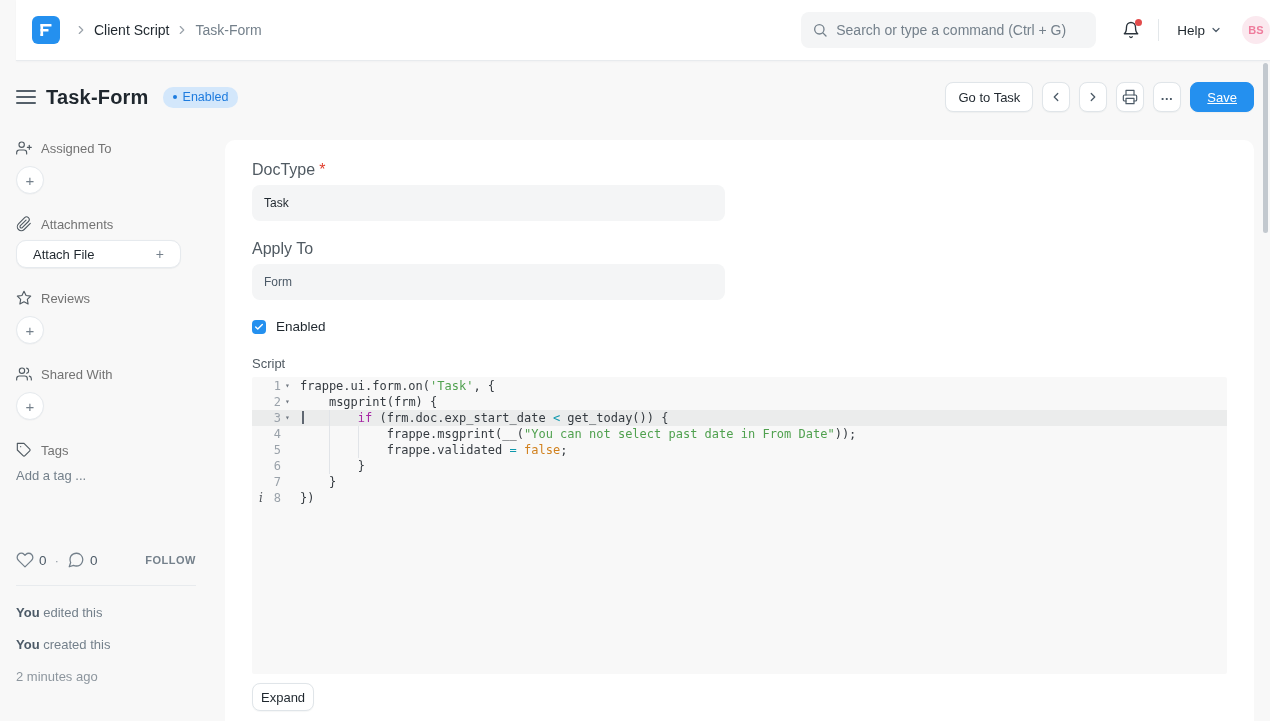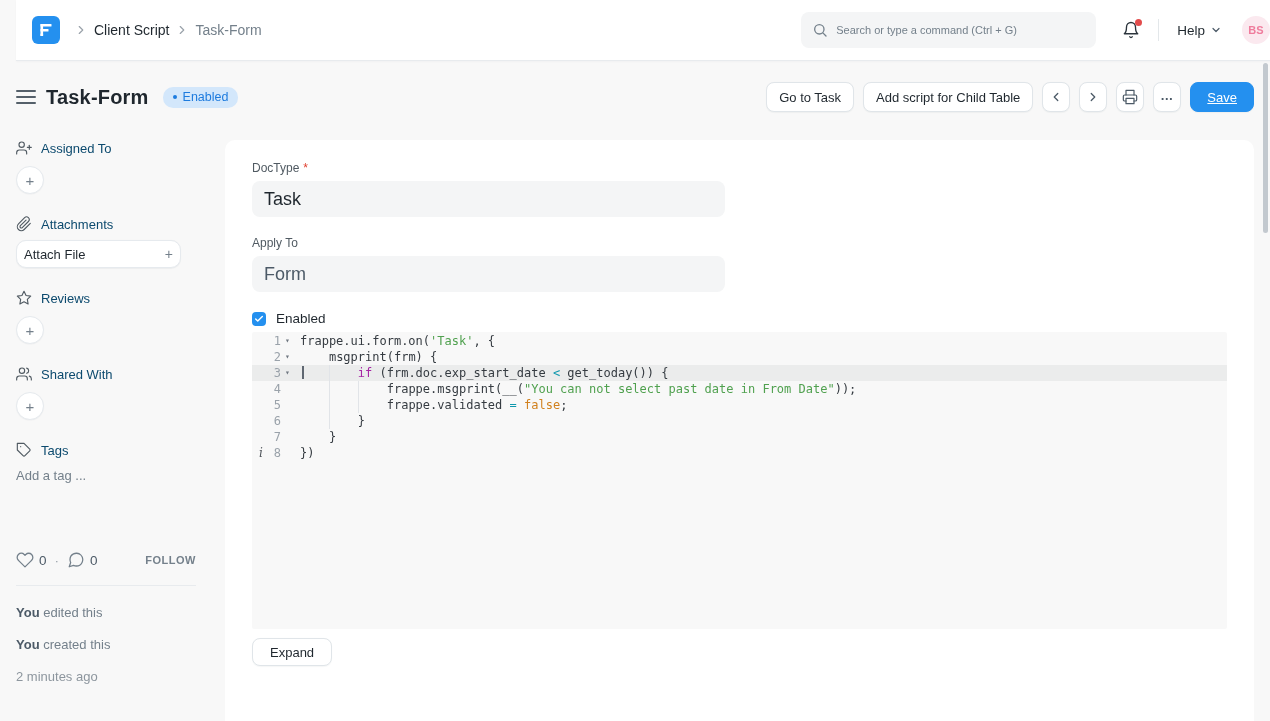--- a/index.html
+++ b/index.html
@@ -10,21 +10,21 @@
   .navbar { position:absolute; top:0; left:16px; width:1270px; height:61px; background:#fff;
     border-bottom:1px solid #e8ebee; box-shadow:0 1px 2px rgba(25,39,52,.03);
     display:flex; align-items:center; padding:0 16px; z-index:10; }
   .logo { width:28px; height:28px; border-radius:6px; background:var(--accent,#2490ef);
     display:flex; align-items:center; justify-content:center; flex:0 0 auto; cursor:pointer; }
   .breadcrumb { display:flex; align-items:center; margin-left:14px; font-size:14px; gap:6px; }
   .crumb-sep { color:#9aa2aa; display:flex; align-items:center; }
   .crumb-current { color:#74808b; }
   .crumb-link { color:#1f272e; cursor:pointer; }
   .nav-search { margin-left:auto; width:295px; height:36px; border-radius:8px; background:#f4f5f6;
-    display:flex; align-items:center; padding:0 11px; gap:8px; color:#74808b; font-size:11px; cursor:text; }
+    display:flex; align-items:center; padding:0 11px; gap:8px; color:#74808b; font-size:14px; cursor:text; }
   .nav-right { display:flex; align-items:center; }
   .bell-wrap { position:relative; margin-left:26px; cursor:pointer; display:flex; }
   .bell-dot { position:absolute; top:-2px; right:-2px; width:7px; height:7px; border-radius:50%;
     background:var(--notification-dot,#e24c4c); }
   .nav-divider { width:1px; height:22px; background:#e3e7ea; margin:0 18px; }
   .help { display:flex; align-items:center; gap:5px; font-size:13.5px; cursor:pointer; }
   .avatar { width:28px; height:28px; border-radius:50%; background:var(--avatar-bg,#fbe9ef);
     color:var(--avatar-text,#ef7d9d); font-size:11px; font-weight:bold; display:flex;
     align-items:center; justify-content:center; margin-left:20px; cursor:pointer; }
 
@@ -42,50 +42,50 @@
   .btn { height:30px; background:#fff; border:1px solid #e0e5e9; border-radius:8px; font-size:13px;
     color:#1f272e; display:flex; align-items:center; justify-content:center; padding:0 12px;
     cursor:pointer; font-family:inherit; box-shadow:0 .5px 1px rgba(25,39,52,.04); }
   .btn-icon { width:28px; padding:0; color:#4c5a67; }
   .btn-primary { background:var(--accent,#2490ef); border-color:var(--accent,#2490ef);
     color:#fff; padding:10px 16px;text-decoration:underline; }
   .ellipsis-glyph { letter-spacing:1px; font-weight:bold; color:#4c5a67; font-size:13px; margin-top:-4px; }
 
   
   .sidebar { position:absolute; left:16px; top:79px; width:180px; font-size:13px; }
-  .sb-section-label { display:flex; align-items:center; gap:9px; color:#0c4a6e; height:16px; }
+  .sb-section-label { display:flex; align-items:center; gap:9px; color:#737373; height:16px; }
   .sb-section-label svg { flex:0 0 auto; }
   .plus-circle { width:28px; height:28px; border-radius:50%; background:#fff; border:1px solid #e6eaee;
     box-shadow:0 .5px 1px rgba(25,39,52,.05); color:#74808b; font-size:15px; display:flex;
     align-items:center; justify-content:center; cursor:pointer; margin-top:10px; }
   .attach-btn { margin-top:8px; width:165px; height:28px; background:#fff; border:1px solid #e6eaee;
     border-radius:10px; box-shadow:0 .5px 1px rgba(25,39,52,.05); display:flex; align-items:center;
-    justify-content:space-between; padding:0 7px; cursor:pointer; font-size:13px; }
+    justify-content:space-between; padding:0 16px; cursor:pointer; font-size:13px; }
   .attach-btn .plus { color:#74808b; font-size:14px; }
   .mt22 { margin-top:22px; }
   .tags-placeholder { margin-top:10px; color:#74808b; cursor:text; }
   .likes-row { margin-top:68px; display:flex; align-items:center; color:#4c5a67; font-size:13.5px; }
   .likes-row .cnt { margin-left:5px; }
   .likes-row .midsep { margin:0 8px; color:#9aa2aa; }
   .likes-row svg { cursor:pointer; }
   .follow { margin-left:auto; font-size:11px; font-weight:600; letter-spacing:.5px;
     color:#74808b; cursor:pointer; }
   .sb-divider { margin-top:16px; height:1px; background:#e8ebee; }
   .activity-line { margin-top:19px; color:#74808b; }
   .activity-line b { color:#4c5a67; font-weight:bold;text-align:right; }
   .activity-when { margin-top:17px; color:#8d969e; }
 
   
   .card { position:absolute; left:225px; top:79px; width:1029px; height:700px; background:#fff;
     border-radius:10px; padding:21px 27px; }
   .field { width:473px; margin-bottom:19px; }
-  .field-label { font-size:12px; color:#505a62; margin-bottom:6px; display:flex; gap:4px; }
+  .field-label { font-size:16px; color:#505a62; margin-bottom:6px; display:flex; gap:4px; }
   .req { color:#e03e2d; }
   .field-input { width:100%; height:36px; background:#f4f5f6; border:none; border-radius:8px;
-    padding:0 12px; font-size:18px; font-family:inherit; color:#1f272e; outline:none; }
+    padding:0 12px; font-size:12px; font-family:inherit; color:#1f272e; outline:none; }
   .muted-value { color:#4c5a67; }
   .check-row { margin-top:18px; display:flex; align-items:center; gap:10px; cursor:pointer; }
   .checkbox { width:14px; height:14px; border-radius:4px; background:var(--accent,#2490ef);
     display:flex; align-items:center; justify-content:center; }
   .check-label { font-size:13.5px; }
   .script-label { margin-top:22px; font-size:13px; color:#505a62; }
 
   
   .editor { margin-top:6px; width:975px; height:297px; background:#f8f8f8; border-radius:2px;
     font-family:"DejaVu Sans Mono", monospace; font-size:12px; line-height:16px;
@@ -100,21 +100,21 @@
   .code-text { position:relative; white-space:pre; padding-left:4px; }
   .code-line.active .code-text::before { content:''; position:absolute; left:6px; top:1px;
     width:2px; height:13px; background:#5f6771; }
   .iw { display:inline-block; white-space:pre; }
   .iw.guide { box-shadow:inset 1px 0 0 #e1e4e8; }
   .tok-k { color:var(--code-keyword,#a626a4); }
   .tok-s { color:var(--code-string,#50a14f); }
   .tok-o { color:var(--code-operator,#0e98ad); }
   .tok-b { color:var(--code-boolean,#d1811e);text-align:right; }
 
-  .expand-btn { margin-top:9px; height:28px; padding:0 17px; }
+  .expand-btn { margin-top:9px; height:28px; padding:0 8px; }
   .expand-wrap { display:flex; }
 
   
   .scroll-thumb { position:absolute; right:2px; top:63px; width:5px; height:170px;
     border-radius:3px; background:#c3c9cf; cursor:grab; }
 
   svg { display:block; }
 </style>
 </head>
 <body>
@@ -186,21 +186,20 @@
         <span></span>
         <span></span>
       </div>
     <div class="page-title">Task-Form</div>
     <div class="status-badge">
       <span class="dot"></span>
       <span>Enabled</span>
     </div>
     <div class="header-actions">
       <button class="btn">Go to Task</button>
-      <button class="btn">Add script for Child Table</button>
       <button class="btn btn-icon">
         <span>
           <svg width="14" height="14" viewBox="0 0 24 24" fill="none" stroke="#4c5a67" stroke-width="2.2" stroke-linecap="round" stroke-linejoin="round">
               <polyline points="15 18 9 12 15 6"></polyline>
             </svg>
         </span>
       </button>
       <button class="btn btn-icon">
         <span>
           <svg width="14" height="14" viewBox="0 0 24 24" fill="none" stroke="#4c5a67" stroke-width="2.2" stroke-linecap="round" stroke-linejoin="round">
@@ -331,20 +330,21 @@
     <div class="check-row">
       <span class="checkbox">
         <span>
           <svg width="10" height="10" viewBox="0 0 24 24" fill="none" stroke="#fff" stroke-width="3.4" stroke-linecap="round" stroke-linejoin="round">
               <polyline points="20 6 9 17 4 12"></polyline>
             </svg>
         </span>
       </span>
       <span class="check-label">Enabled</span>
     </div>
+    <div class="script-label">Script</div>
 
     <div class="editor">
       <div>
           <div class="code-line">
             <div class="gutter-cell">
               <span>1</span>
               <span class="fold">▾</span>
             </div>
             <div class="code-text"><span>frappe.ui.form.on(</span><span class="tok-s">'Task'</span><span>, {</span></div>
           </div>

